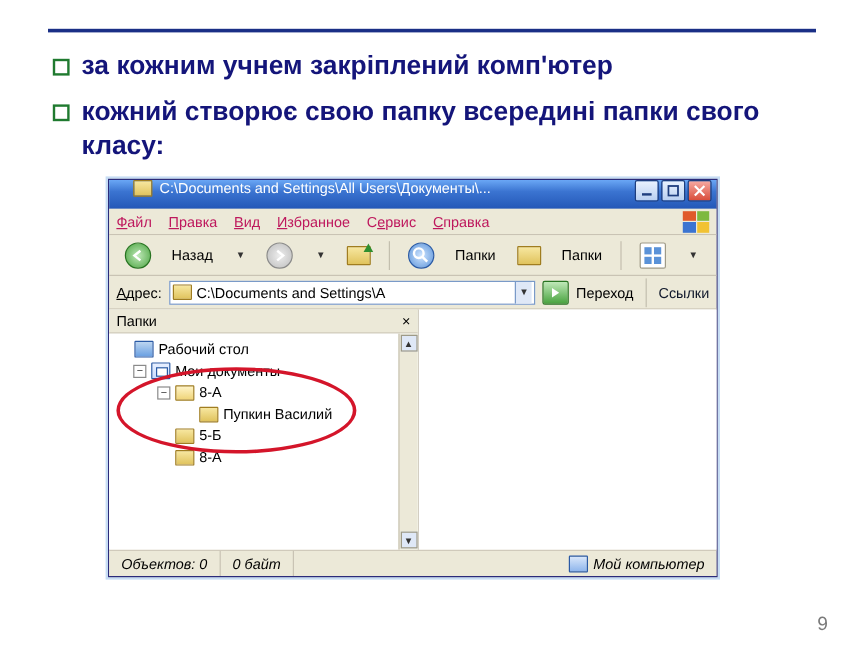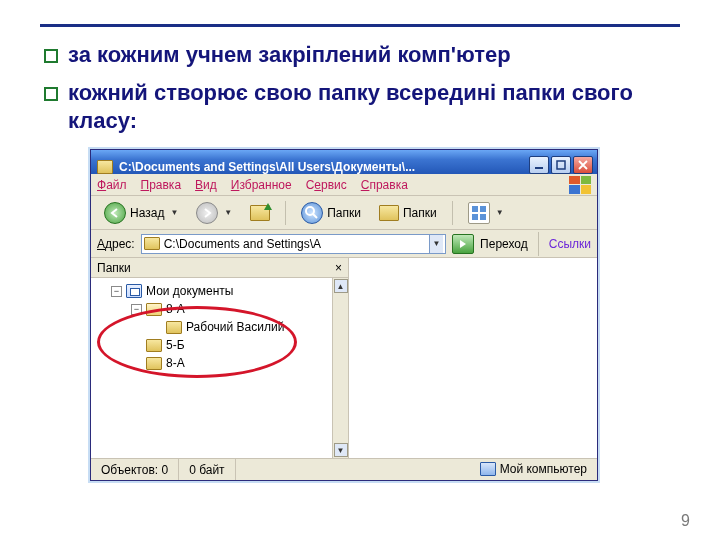--- a/index.html
+++ b/index.html
@@ -53,23 +53,23 @@
     font-family: Tahoma, Arial, sans-serif;
     font-size: 12px;
     color: #000;
     box-shadow: 0 0 0 2px #c7ddf4;
   }
   .titlebar {
     height: 24px;
     background: linear-gradient(#6aa7f5, #3b74d1 40%, #2357b7);
     color: #fff;
     display: flex;
-    align-items: flex-end;
-    padding: 0 4px 0 6px;
-    font-weight: bold;
+    align-items: flex-start;
+    padding: 0 4px 0 20px;
+    font-weight: normal;
     gap: 6px;
   }
   .titlebar .ticon {
     width: 16px; height: 14px;
     background: linear-gradient(#f7e7a0, #e0c35d);
     border: 1px solid #a07d20;
     border-radius: 1px;
   }
   .titlebar .ttext { flex: 1; white-space: nowrap; overflow: hidden; }
   .winbtns { display: flex; gap: 2px; }
@@ -106,21 +106,21 @@
 
   .toolbar {
     height: 34px;
     background: #ece9d8;
     border-bottom: 1px solid #c9c3b4;
     display: flex; align-items: center;
     padding: 0 6px; gap: 4px;
   }
   .tbtn {
     height: 26px;
-    display: flex; align-items: center; gap: 4px;
+    display: flex; align-items: center; gap: 17px;
     padding: 0 6px;
     border: 1px solid transparent;
     border-radius: 3px;
   }
   .circ { width: 22px; height: 22px; border-radius: 50%; display:flex;align-items:center;justify-content:center; }
   .circ.green { background: radial-gradient(#bfe8b8,#49a33f); border:1px solid #277321; color:#fff;}
   .circ.grey  { background: radial-gradient(#eee,#bcbcbc); border:1px solid #8a8a8a; color:#fff;}
   .circ.blue  { background: radial-gradient(#cfe5ff,#5a92d8); border:1px solid #2a5aa5; color:#fff;}
   .dd { font-size: 8px; color:#333; margin-left:2px; }
   .sep { width:1px; height:24px; background:#c3bfae; margin:0 4px; }
@@ -147,21 +147,21 @@
   }
   .addrlabel u{text-decoration:underline;}
   .addrinput {
     flex:1; height:20px; background:#fff; border:1px solid #7a9ac8;
     display:flex;align-items:center;gap:4px;padding:0 2px;
   }
   .addrinput .ticon-folder{width:16px;height:13px;}
   .addrinput .txt{flex:1;white-space:nowrap;overflow:hidden;}
   .addrinput .ddbtn{width:14px;height:18px;background:#dfe8f7;border-left:1px solid #7a9ac8;display:flex;align-items:center;justify-content:center;font-size:8px;color:#333;}
   .gobtn { width:22px;height:20px;background:linear-gradient(#bfe8b8,#49a33f);border:1px solid #277321;border-radius:2px;display:flex;align-items:center;justify-content:center;color:#fff;}
-  .linkstext{color:#6d28d9;}
+  .linkstext{color:#0f172a;}
 
   .body { display:flex; height: 200px; background:#fff; }
   .panehdr {
     background:#ece9d8; border-bottom:1px solid #c9c3b4;
     height:20px; display:flex;align-items:center;justify-content:space-between;
     padding:0 6px; font-weight:normal;
   }
   .panehdr .x{font-family:Arial;cursor:default;}
   .treepane { width: 258px; border-right: 1px solid #c9c3b4; display:flex;flex-direction:column; position:relative;}
   .treewrap { flex:1; overflow:hidden; position:relative; background:#fff;}
@@ -172,22 +172,22 @@
   .ico-desktop{width:16px;height:14px;background:linear-gradient(#bcd5f0,#6aa0e2);border:1px solid #2a5aa5;border-radius:1px;}
   .ico-docs{width:16px;height:14px;background:linear-gradient(#e8f0ff,#c9dcff);border:1px solid #2a5aa5;border-radius:1px;position:relative;}
   .ico-docs::after{content:"";position:absolute;left:3px;top:3px;width:8px;height:6px;background:#fff;border:1px solid #2a5aa5;}
   .ico-folder{width:16px;height:13px;background:linear-gradient(#f7e7a0,#e0c35d);border:1px solid #a07d20;border-radius:1px;}
   .ico-folder.open{background:linear-gradient(#fff4c8,#efd478);}
   .contentpane{flex:1;background:#fff;}
   .vscroll{position:absolute;right:0;top:20px;bottom:0;width:16px;background:#ece9d8;border-left:1px solid #c9c3b4;display:flex;flex-direction:column;align-items:center;justify-content:space-between;}
   .vscroll .ar{width:14px;height:14px;background:#dfe8f7;border:1px solid #9e9a87;display:flex;align-items:center;justify-content:center;font-size:8px;color:#333;margin:1px 0;}
 
   .statusbar{height:22px;background:#ece9d8;border-top:1px solid #c9c3b4;display:flex;align-items:center;font-size:12px;}
-  .statusbar .cell{padding:4px 10px;border-right:1px solid #c9c3b4;height:100%;display:flex;align-items:center;gap:4px;}
-  .statusbar .cell:last-child{border-right:none;margin-left:auto;align-items:flex-end;}
+  .statusbar .cell{padding:4px 10px;border-right:1px solid #c9c3b4;height:100%;display:flex;align-items:center;gap:4px;font-style:italic;}
+  .statusbar .cell:last-child{border-right:none;margin-left:auto;}
   .ico-mypc{width:16px;height:14px;background:linear-gradient(#d8e6fa,#8fb6ec);border:1px solid #2a5aa5;border-radius:1px;}
 
   .oval{
     position:absolute;
     border:3px solid #d4152a;
     border-radius:50%;
     pointer-events:none;
   }
   .pagenum{
     position:absolute; right:30px; bottom:10px;
@@ -307,34 +307,39 @@
     </div>
 
     <div class="body">
       <div class="treepane">
         <div class="panehdr">
           <span>Папки</span>
           <span class="x">×</span>
         </div>
         <div class="treewrap">
           <div class="tree">
+            <div class="trow" style="padding-left:0">
+              <span class="noexp"></span>
+              <span class="ico-desktop"></span>
+              <span>Рабочий стол</span>
+            </div>
             <div class="trow" style="padding-left:14px">
               <span class="expander">−</span>
               <span class="ico-docs"></span>
               <span>Мои документы</span>
             </div>
             <div class="trow" style="padding-left:34px">
               <span class="expander">−</span>
               <span class="ico-folder open"></span>
               <span>8-А</span>
             </div>
             <div class="trow" style="padding-left:54px">
               <span class="noexp"></span>
               <span class="ico-folder"></span>
-              <span>Рабочий Василий</span>
+              <span>Пупкин Василий</span>
             </div>
             <div class="trow" style="padding-left:34px">
               <span class="noexp"></span>
               <span class="ico-folder"></span>
               <span>5-Б</span>
             </div>
             <div class="trow" style="padding-left:34px">
               <span class="noexp"></span>
               <span class="ico-folder"></span>
               <span>8-А</span>

